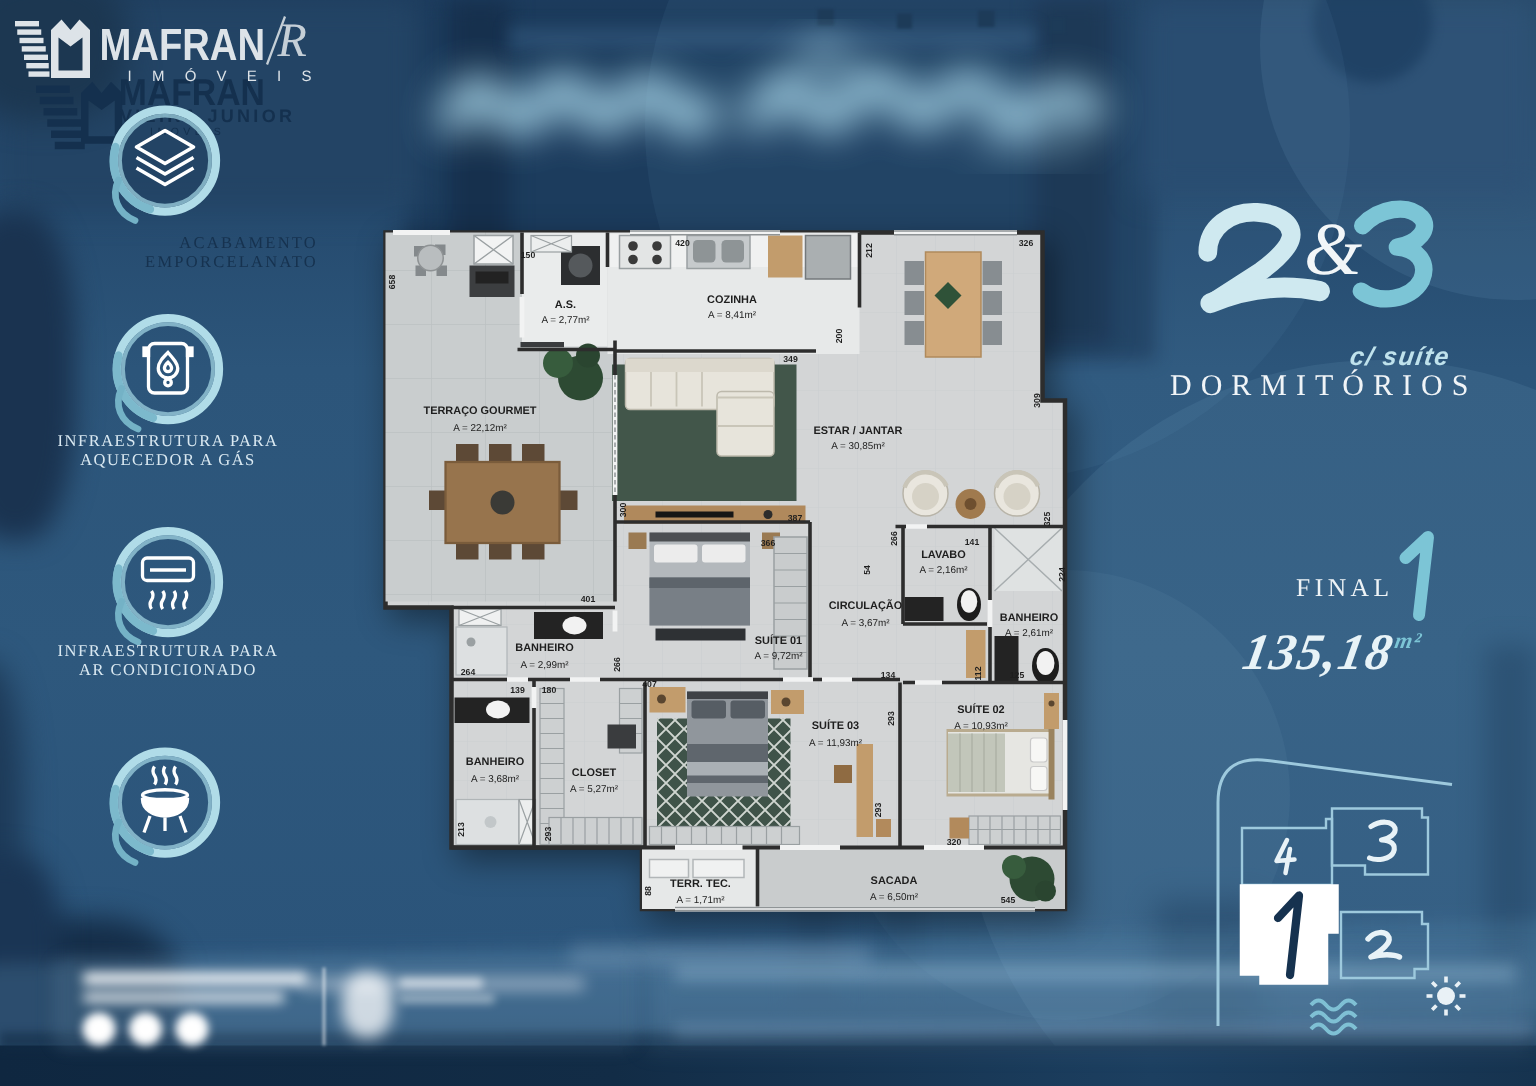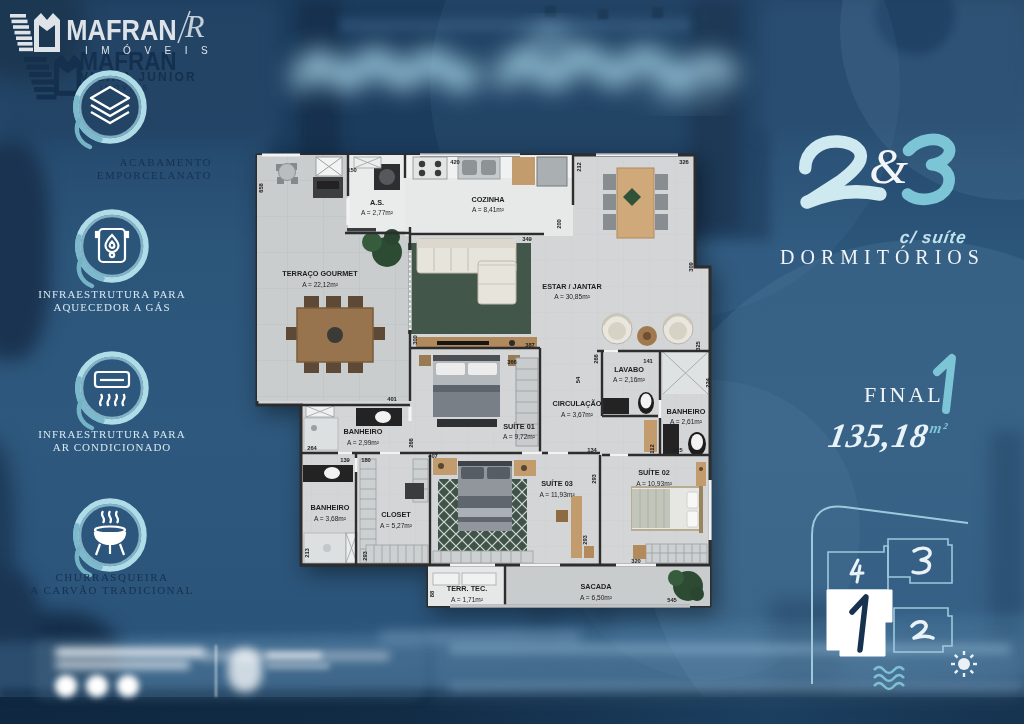--- a/index.html
+++ b/index.html
@@ -149,36 +149,35 @@
           <line x1="0" y1="10" x2="0" y2="19"></line>
    <path d="M-7,-12 q2,-3 0,-6 q-2,-3 0,-6"></path>
           <path d="M0,-12 q2,-3 0,-6 q-2,-3 0,-6"></path>
           <path d="M7,-12 q2,-3 0,-6 q-2,-3 0,-6"></path>
   </g>
  </g>
 </svg>
 <div class="abs serif" style="left:12px;top:156px;width:200px;text-align:right;font-size:11px;letter-spacing:1.5px;color:#16324f;line-height:12.5px;">ACABAMENTO<br>EMPORCELANATO</div>
 <div class="abs serif" style="left:12px;top:288px;width:200px;text-align:center;font-size:11px;letter-spacing:1px;color:#d9e8f1;line-height:12.5px;">INFRAESTRUTURA PARA<br>AQUECEDOR A GÁS</div>
 <div class="abs serif" style="left:12px;top:428px;width:200px;text-align:center;font-size:11px;letter-spacing:1px;color:#d9e8f1;line-height:12.5px;">INFRAESTRUTURA PARA<br>AR CONDICIONADO</div>
-<div class="abs serif" style="left:12px;top:571px;width:200px;text-align:center;font-size:11px;letter-spacing:1.5px;color:#16324f;line-height:12.5px;">CHURRASQUEIRA<br>A CARVÃO TRADICIONAL</div>
 
 <svg class="abs" style="left:760px;top:100px;" width="264" height="180">
  <g transform="translate(115.5,74.5) scale(0.89) translate(-119,-77)">
  <g fill="none" stroke-linecap="round" stroke-linejoin="round">
   <path d="M40,70 C40,51 57,39 77,40 C95,41 105,50 102,60 C100,67 92,75 80,84 L46,106" stroke="#cfe9f0" stroke-width="14"></path>
   <path d="M42,108 C68,97 94,93 124,99" stroke="#cfe9f0" stroke-width="15"></path>
   <path d="M156,50 C168,37 190,33 200,44 C207,52 198,63 182,66 C196,67 206,77 200,91 C192,106 168,109 155,99" stroke="#7cc5d6" stroke-width="13"></path>
  </g>
  <text x="112" y="86" font-family="Liberation Serif" font-style="italic" font-size="56" fill="#f2f6f8">&amp;</text>
  </g>
 </svg>
 <div class="abs serif" style="left:780px;top:206px;width:200px;text-align:center;font-size:20px;letter-spacing:6px;color:#f0f4f7;margin-top:40px;">DORMITÓRIOS</div>
 <div class="abs" style="left:900px;top:228px;width:100px;font-size:17px;font-style:italic;color:#bfe2ec;font-weight:bold;letter-spacing:1px;transform:skewX(-8deg);">c/ suíte</div>
 
-<div class="abs serif" style="left:864px;top:382px;font-size:22px;letter-spacing:3px;color:#eef3f6;">FINAL</div>
+<div class="abs serif" style="left:864px;top:382px;font-size:17px;letter-spacing:3px;color:#eef3f6;">FINAL</div>
 <svg class="abs" style="left:925px;top:352px;" width="45" height="65">
  <path d="M12,20 L27,6 L21,58" fill="none" stroke="#7cc5d6" stroke-width="8" stroke-linecap="round" stroke-linejoin="round"></path>
 </svg>
 <div class="abs serif" style="left:829px;top:417px;font-size:34px;font-weight:bold;font-style:italic;color:#e8f3f7;transform:skewX(-10deg);letter-spacing:1px;">135,18<span style="font-size:15px;color:#7cc5d6;vertical-align:14px;">m²</span></div>
 
 <svg class="abs" style="left:790px;top:480px;z-index:30;" width="234" height="244">
  <g fill="none" stroke="#9dc9dd" stroke-width="1.6">
   <path d="M178,43 L55,27 Q22,23 22,55 L22,204" stroke-width="2"></path>
 
   <path d="M38,72 L94,72 L94,66 L98,66 L98,110 L38,110 Z"></path>

